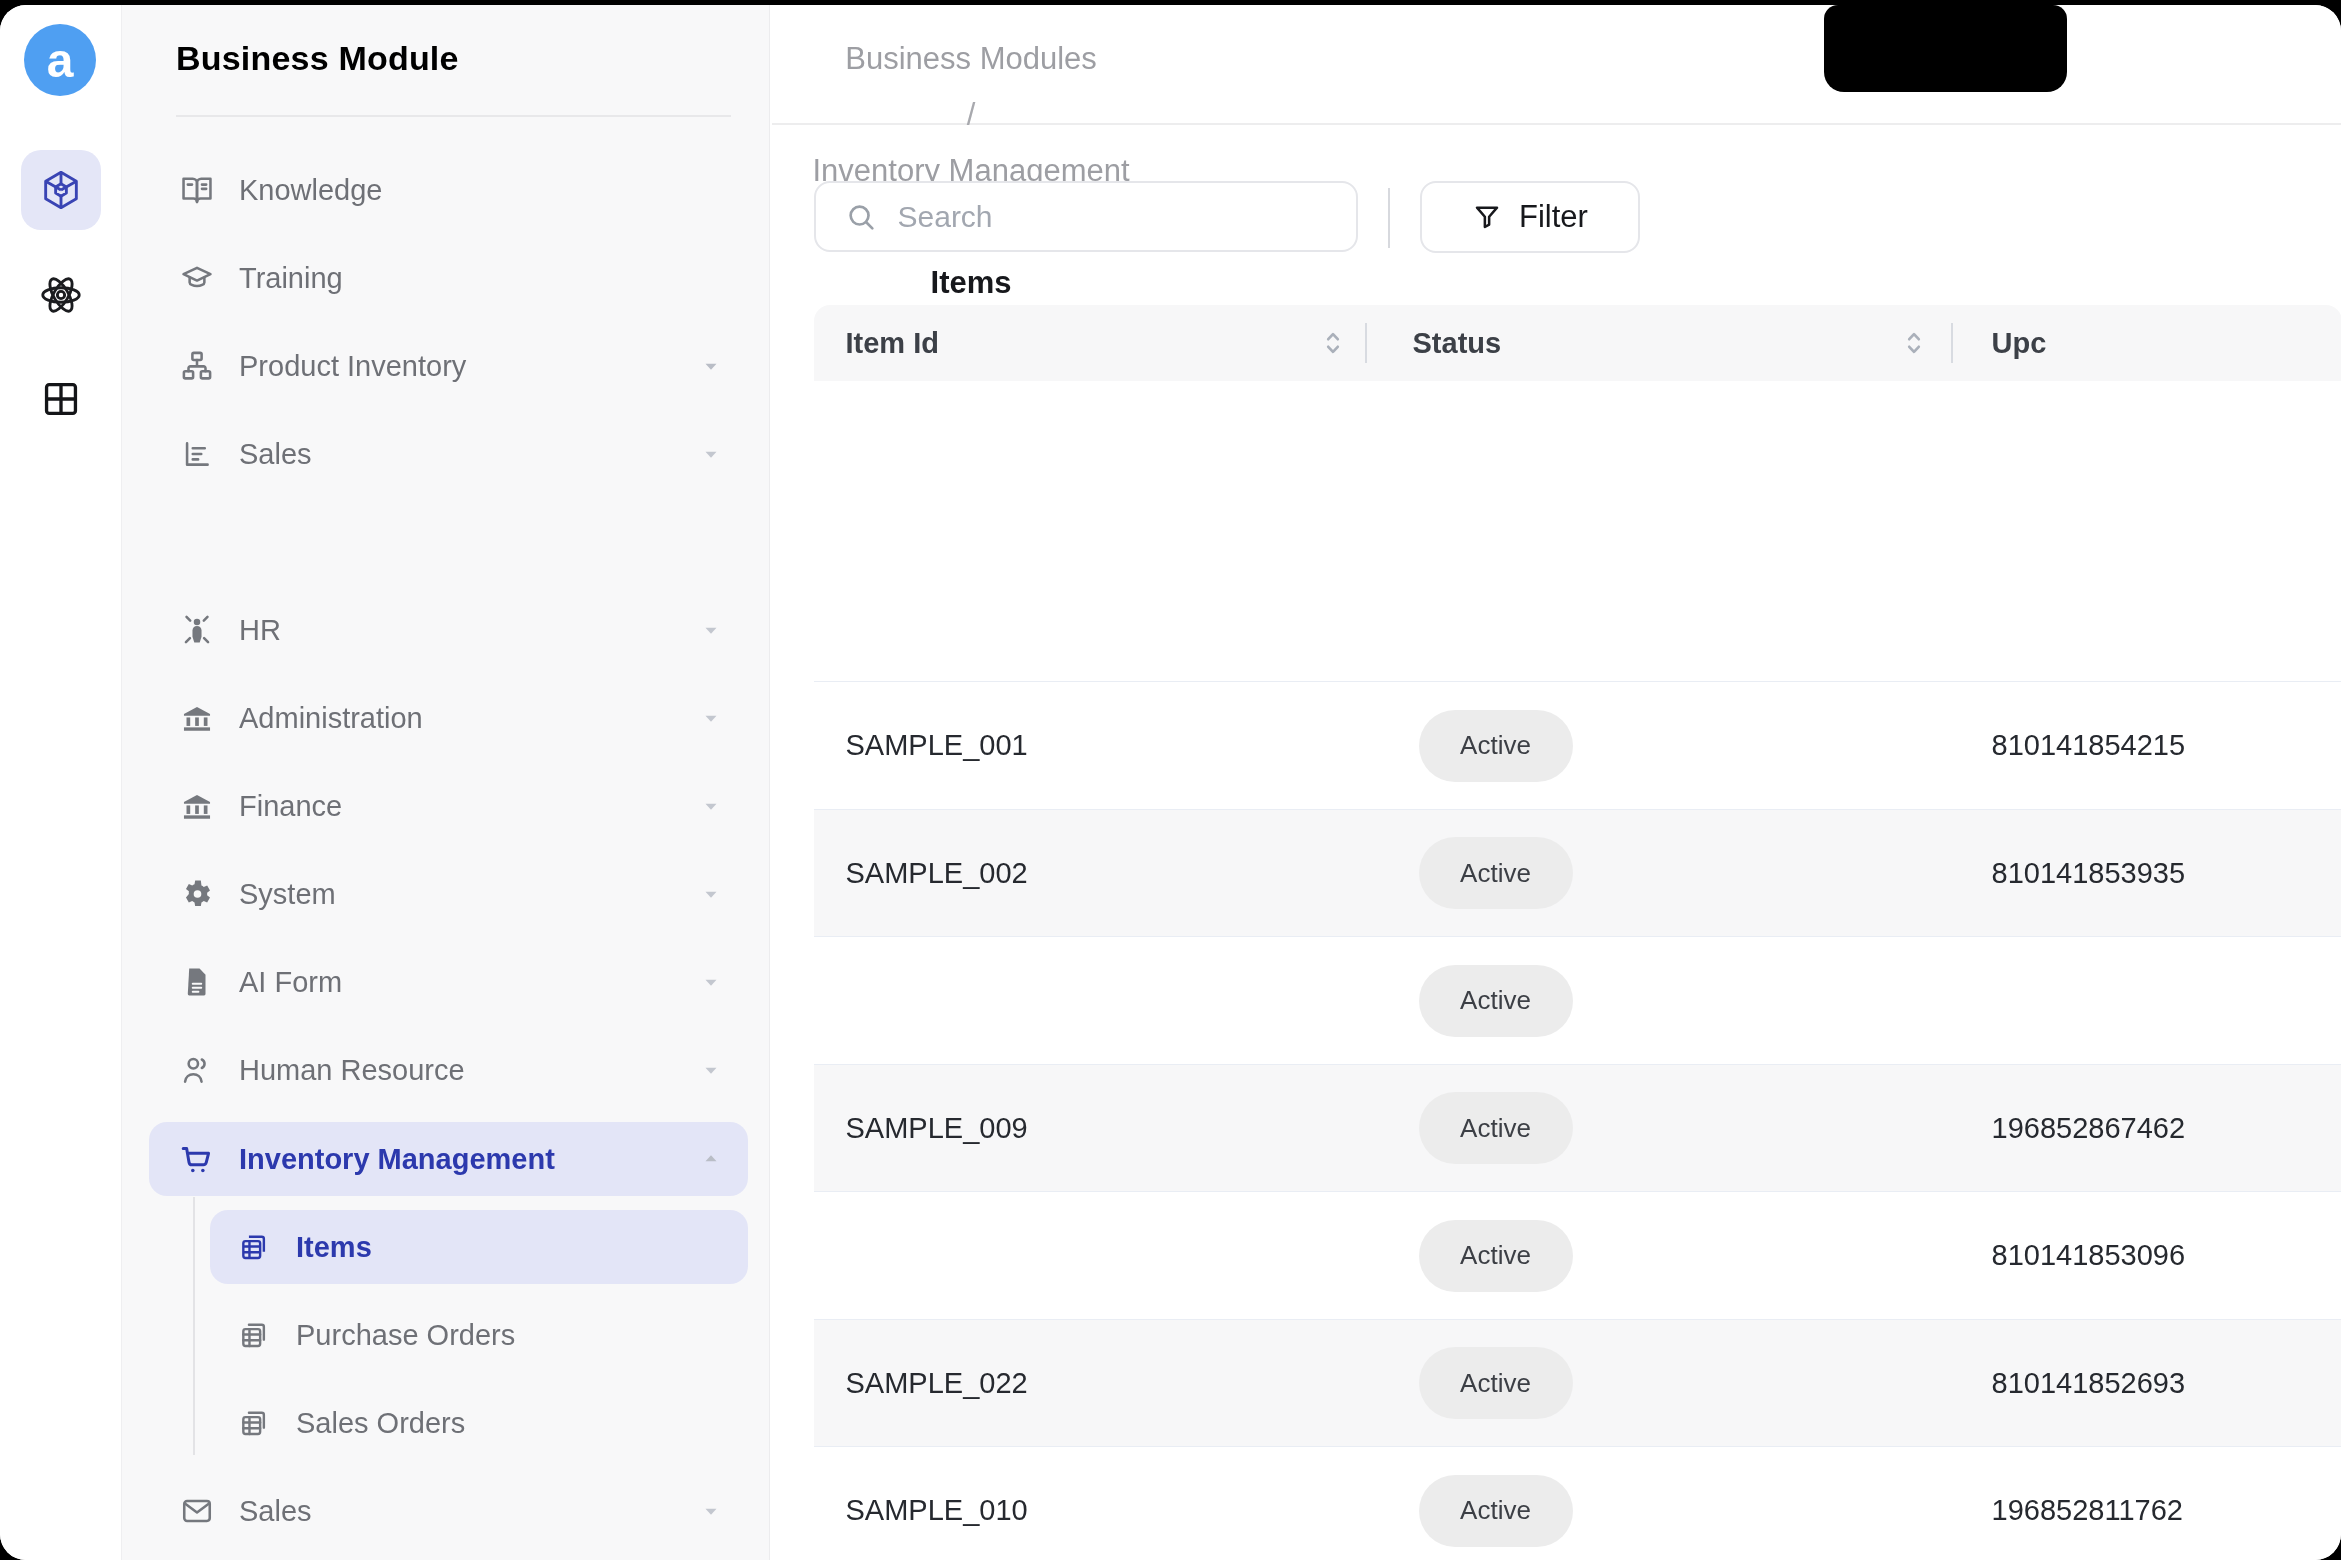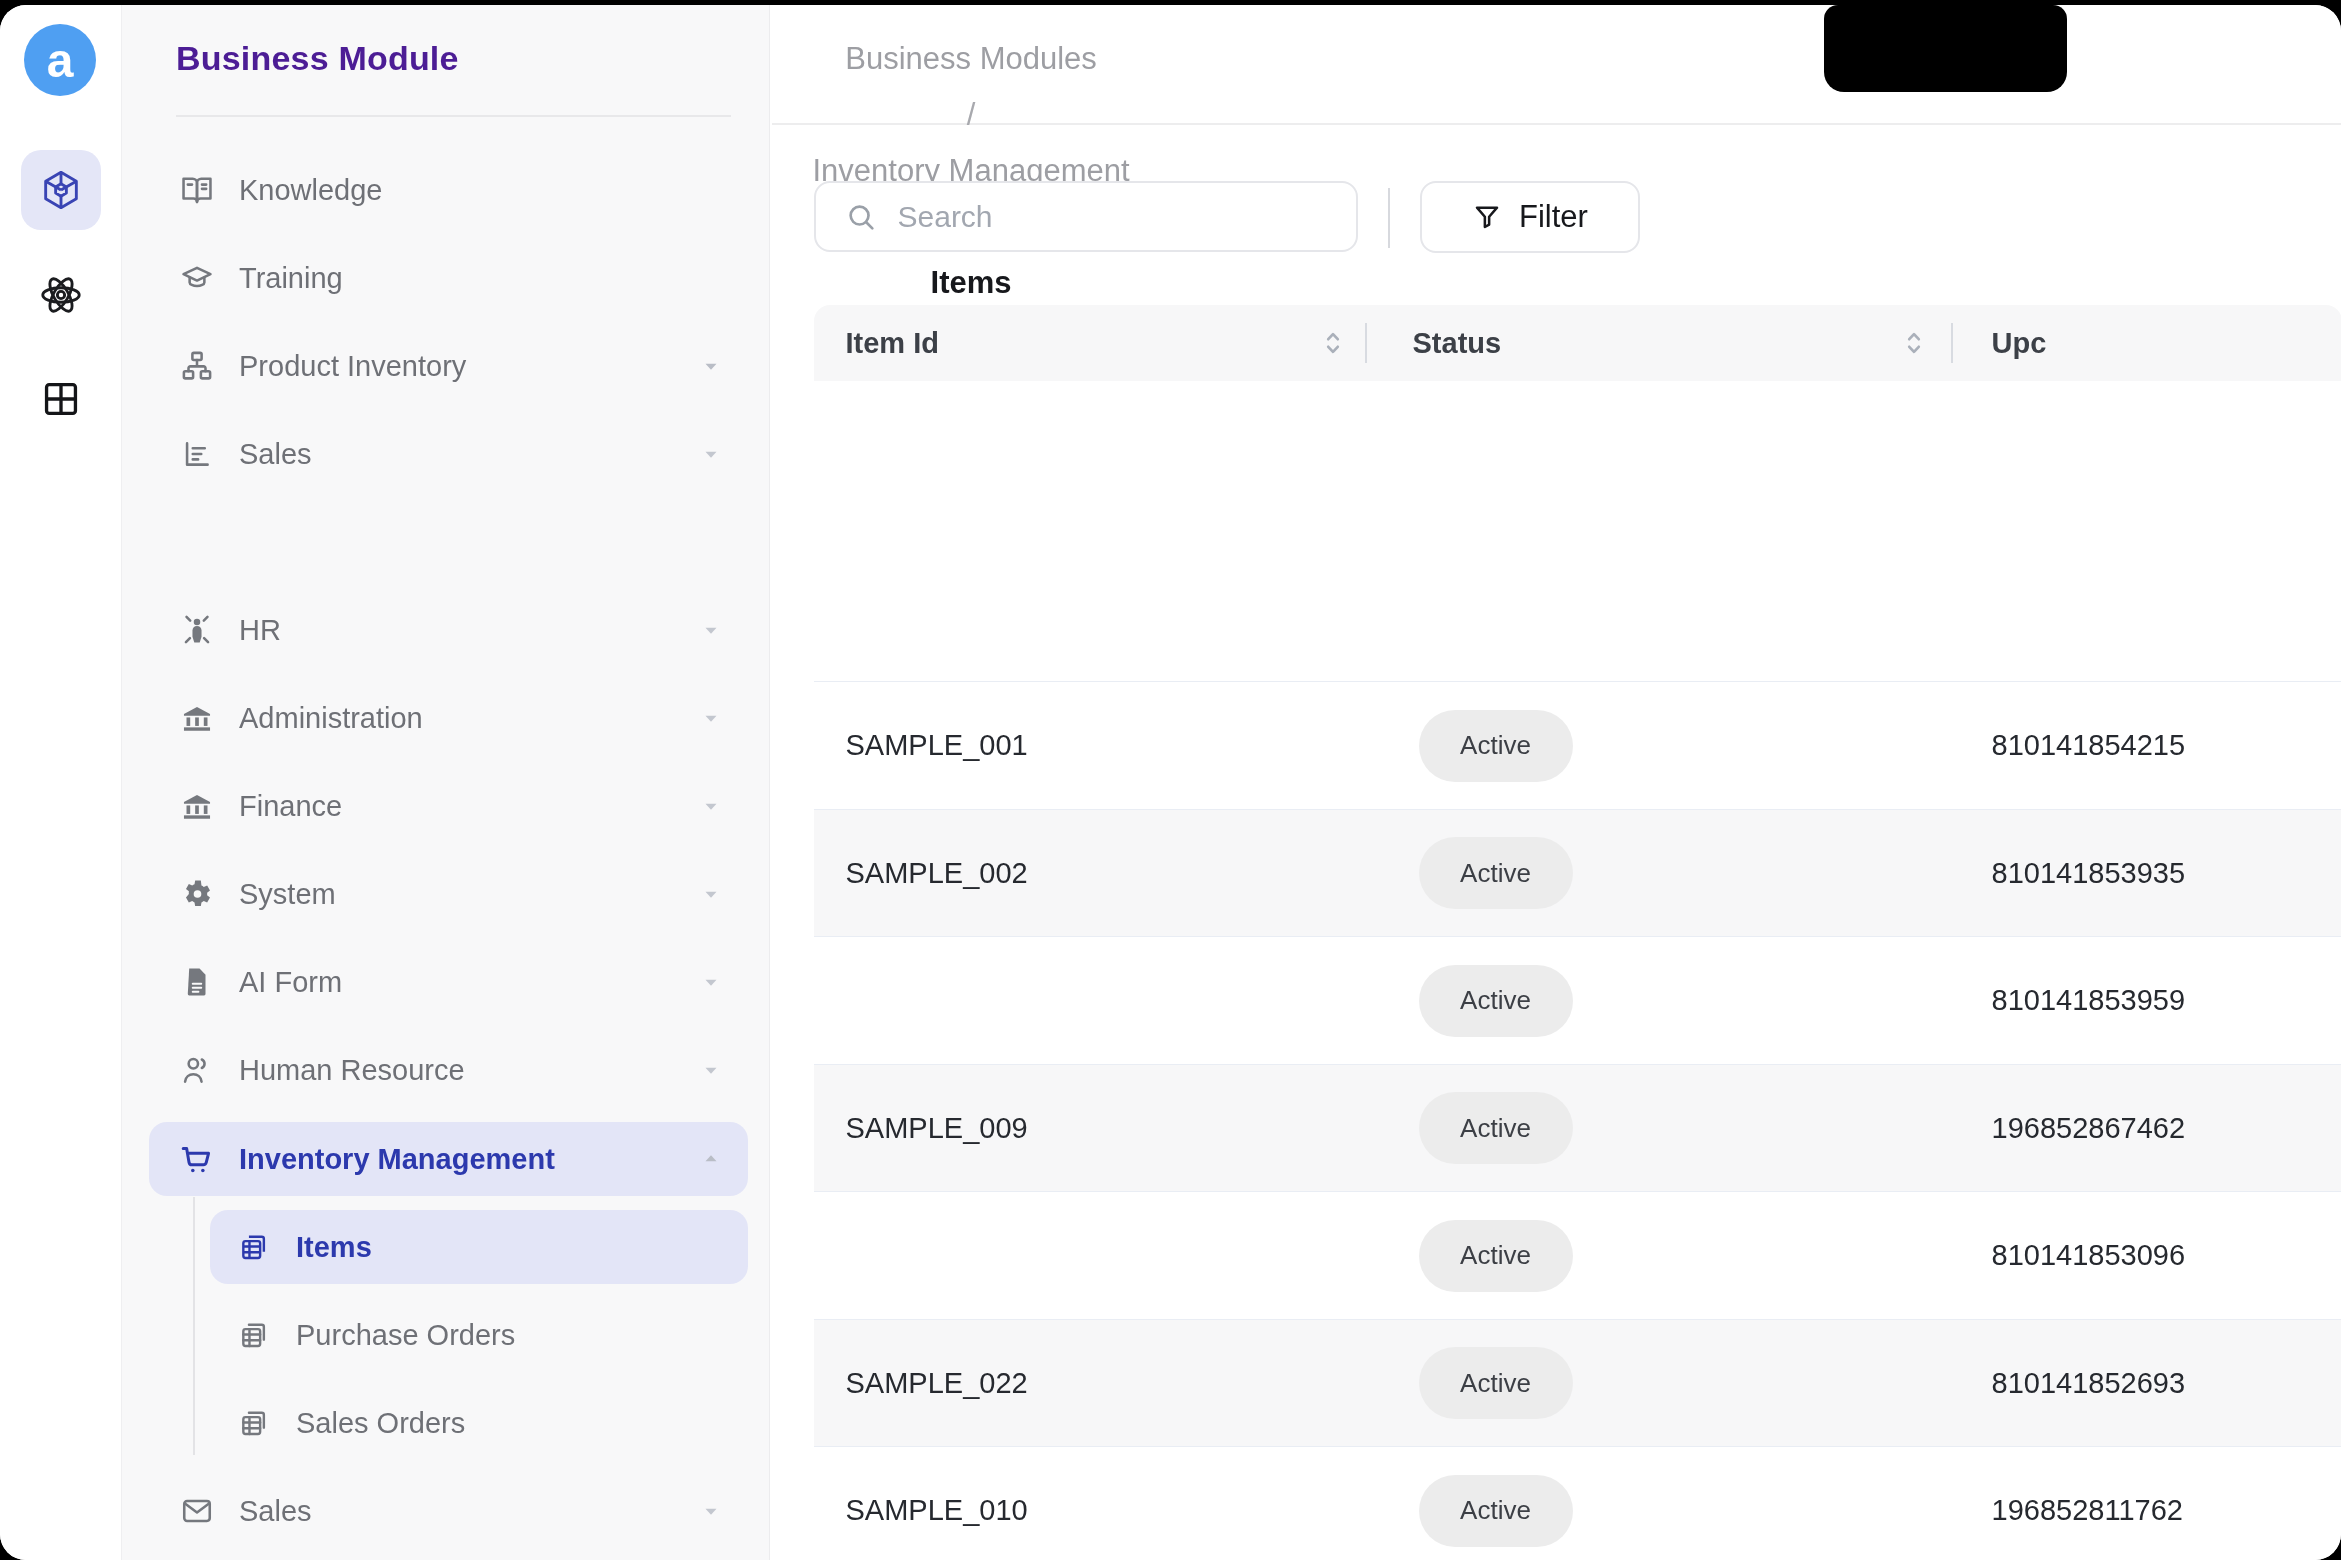--- a/index.html
+++ b/index.html
@@ -14,21 +14,21 @@
   .logo { position:absolute; left:24px; top:19px; width:72px; height:72px; border-radius:50%;
           background:#4f9ff2; color:#fff; display:flex; align-items:center; justify-content:center;
           font-size:48px; font-weight:700; }
   .rail-btn { position:absolute; left:21px; width:80px; height:80px; border-radius:20px;
               display:flex; align-items:center; justify-content:center; }
   .rail-btn.active { background:#e4e6f7; }
 
   
   .panel { position:absolute; left:122px; top:0; width:648px; height:100%;
            background:#f8f8f9; border-right:1.5px solid #ececee; }
-  .panel-title { position:absolute; left:54px; top:34px; font-size:34px; font-weight:700; color:#4c1d95; letter-spacing:.2px; }
+  .panel-title { position:absolute; left:54px; top:34px; font-size:34px; font-weight:700; color:#000000; letter-spacing:.2px; }
   .panel-divider { position:absolute; left:54px; width:555px; top:110px; height:1.5px; background:#e8e8ea; }
 
   .srow { position:absolute; left:27px; width:599px; height:74px; border-radius:18px;
           display:flex; align-items:center; padding:0 26px 0 28px; cursor:default; }
   .srow .ic { width:40px; height:40px; display:flex; align-items:center; justify-content:center; margin-right:22px; flex:0 0 40px; }
   .srow .lbl { font-size:29px; font-weight:500; color:#6e7076; white-space:nowrap; }
   .srow .chev { margin-left:auto; display:flex; }
   .srow.active { background:#e3e5f7; }
   .srow.active .lbl { color:#2c39ad; font-weight:600; }
   .sub { left:88px; width:538px; padding-left:24px; }
@@ -431,21 +431,20 @@
         <div class="badge">Active</div>
         <div class="cell-upc">810141854215</div>
       </div>
       <div class="trow alt" style="top:503.5px">
         <div class="cell-id">SAMPLE_002</div>
         <div class="badge">Active</div>
         <div class="cell-upc">810141853935</div>
       </div>
       <div class="trow" style="top:631px">
         <div class="badge">Active</div>
-        <div class="cell-upc">810141853959</div>
       </div>
       <div class="trow alt" style="top:758.5px">
         <div class="cell-id">SAMPLE_009</div>
         <div class="badge">Active</div>
         <div class="cell-upc">196852867462</div>
       </div>
       <div class="trow" style="top:886px">
         <div class="badge">Active</div>
         <div class="cell-upc">810141853096</div>
       </div>

